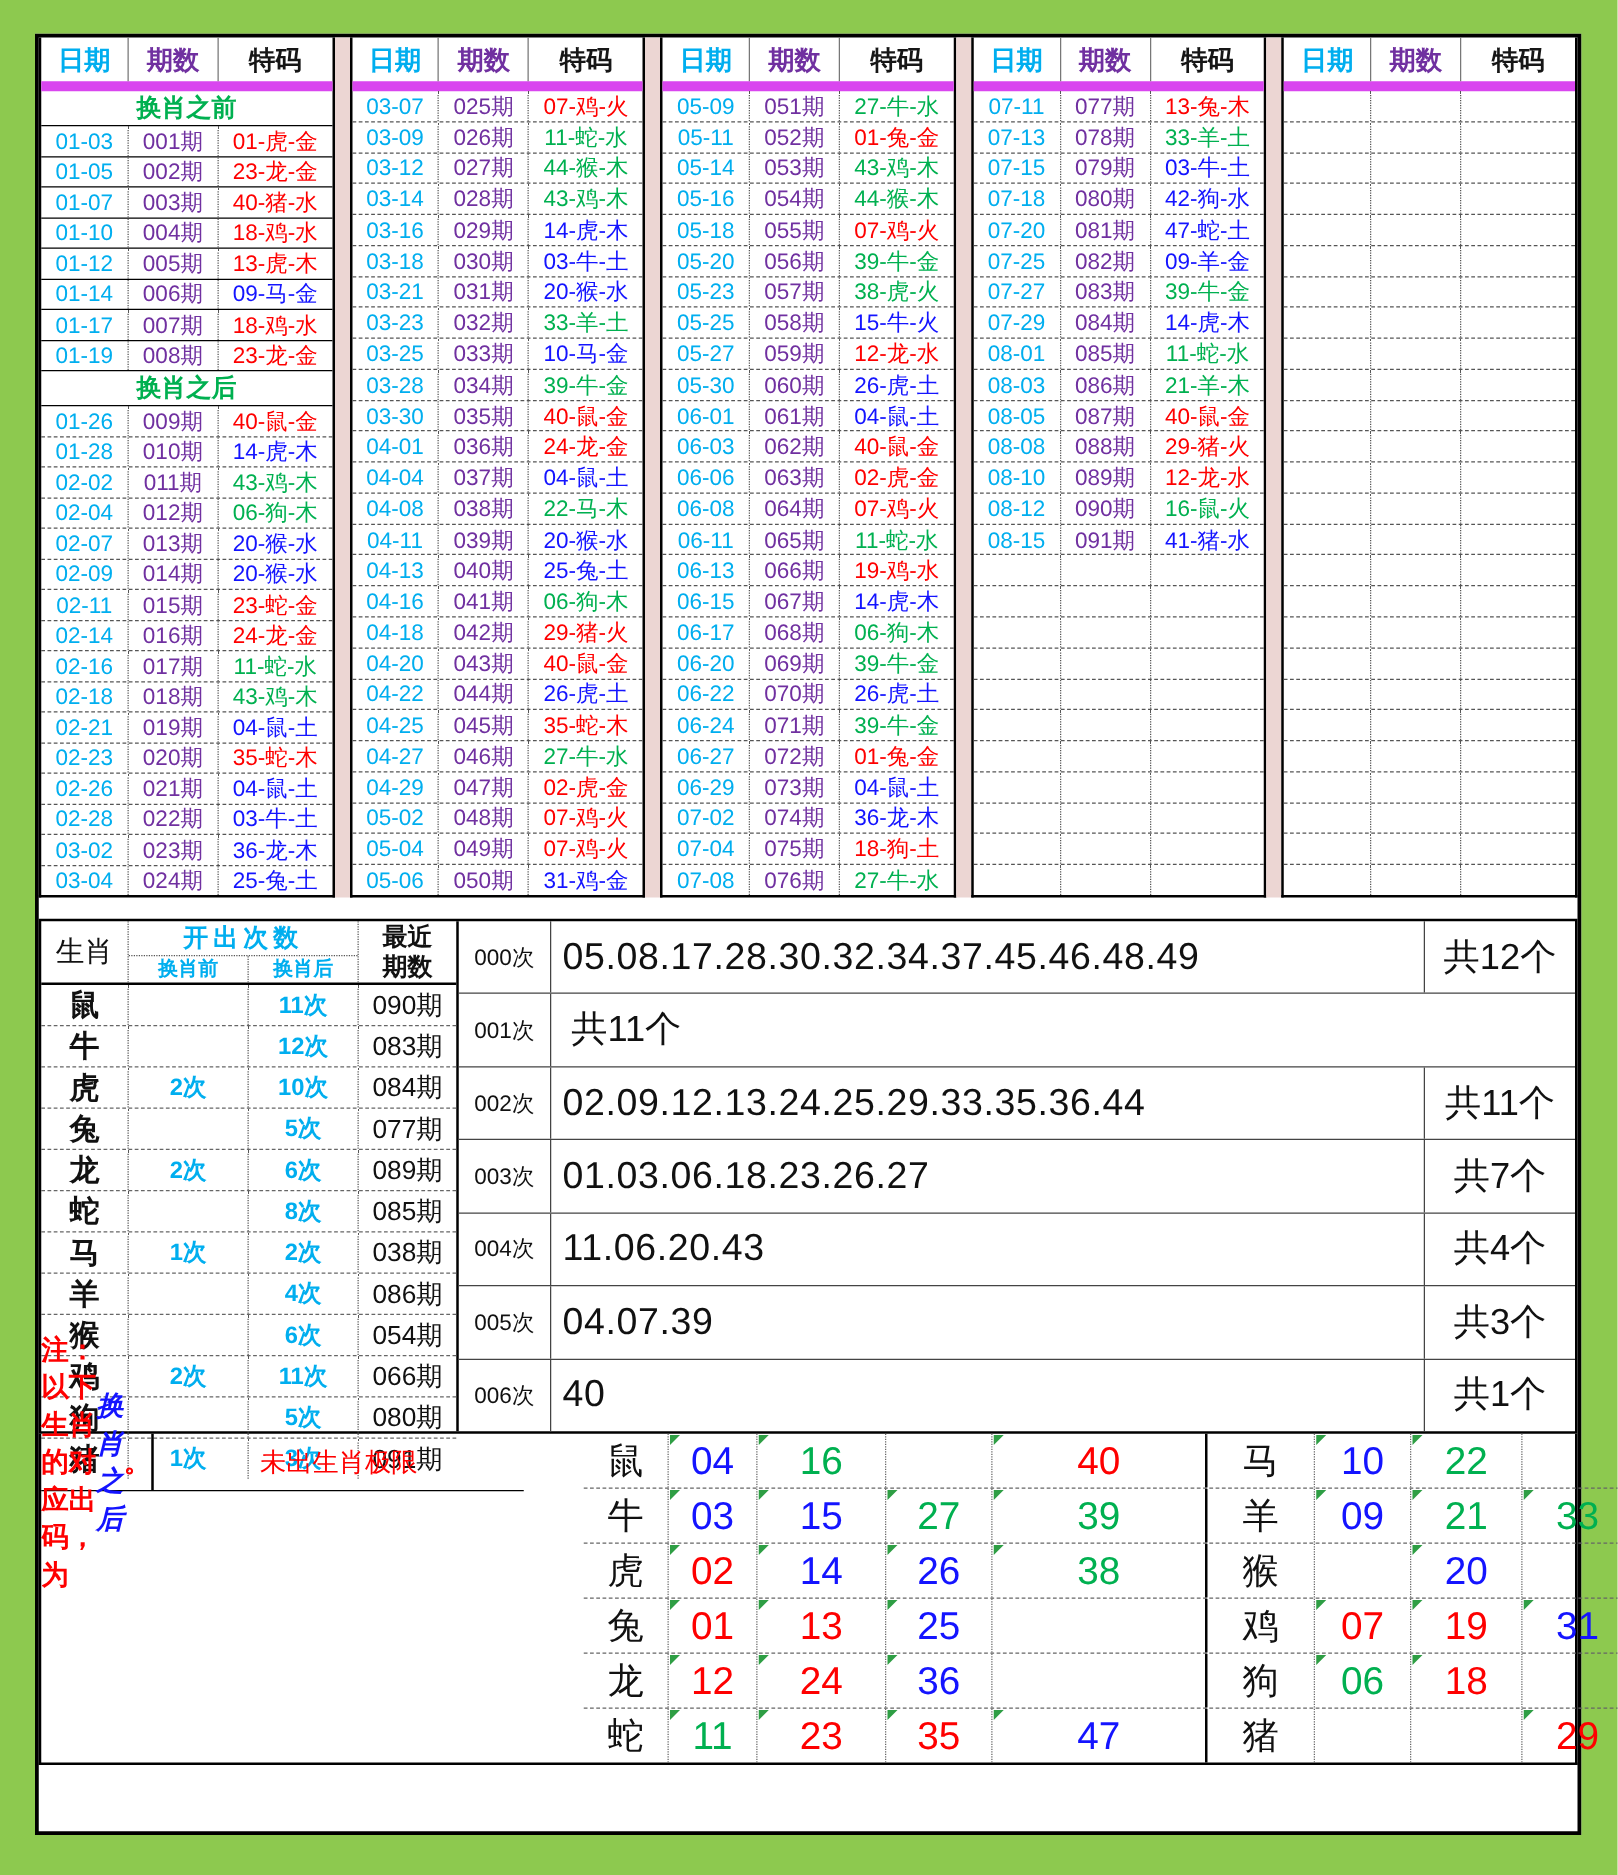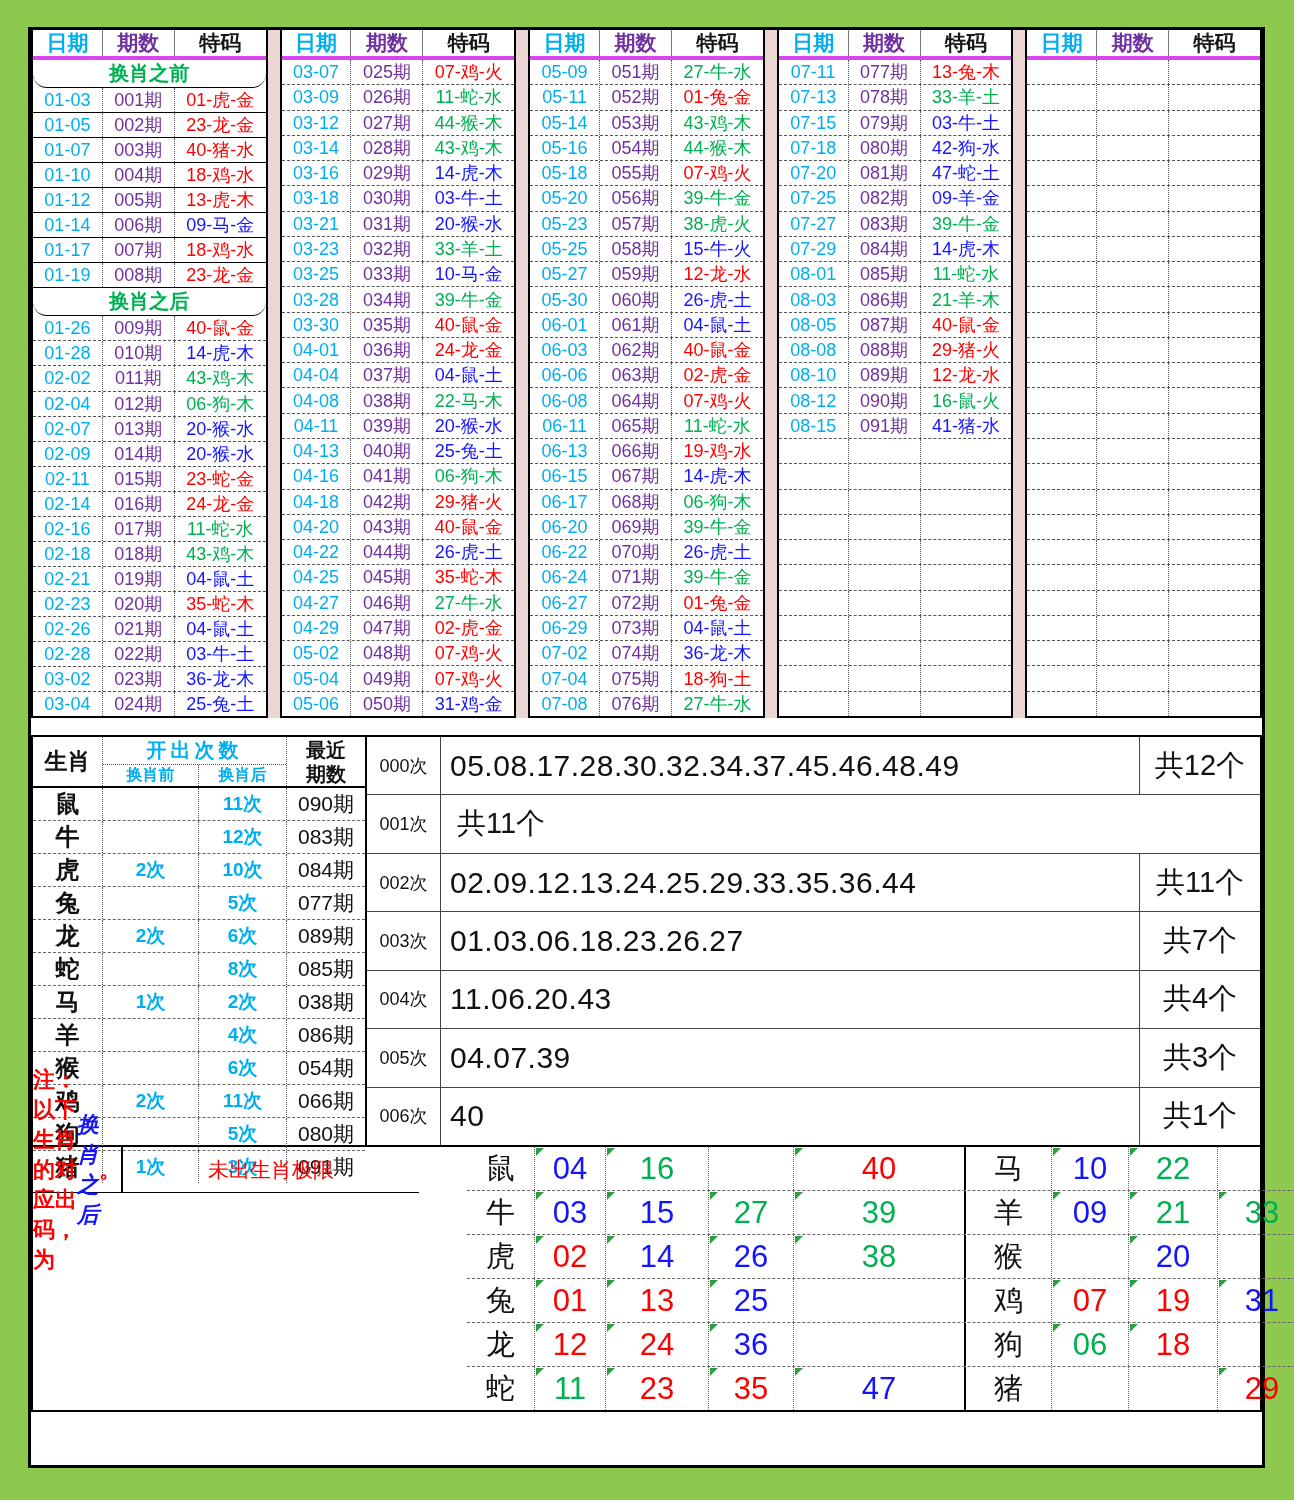--- a/index.html
+++ b/index.html
@@ -19,42 +19,42 @@
   }
   
   .title-row{height:53px;border-bottom:2px solid #000;display:flex;align-items:center;justify-content:center;
     font-size:35px;font-weight:700;letter-spacing:1px;}
   .t-main{color:var(--blue);}
   .t-suffix{color:var(--red);}
   
   .main-table{height:688px;display:flex;}
   .sep{width:12px;background:var(--pink);}
   .group{flex:1;display:flex;flex-direction:column;border:2px solid #000;border-top:none;}
-  .ghead{height:30px;display:flex;border-bottom:4px solid #d946ef;font-family:Liberation Mono, monospace;}
+  .ghead{height:43px;display:flex;border-bottom:8px solid #d946ef;font-family:Liberation Mono, monospace;}
   .gh{display:flex;align-items:center;justify-content:center;font-size:21px;font-weight:700;}
   .gh-date{width:30%;color:var(--cyan);border-right:1px solid #777;}
   .gh-period{width:31%;color:var(--purple);border-right:1px solid #777;}
   .gh-code{flex:1;color:#161616;}
   .rows{flex:1;display:flex;flex-direction:column;}
   .row{flex:1;display:flex;border-bottom:1px dashed #555;min-height:0;}
   .rows .row:last-child{border-bottom:none;}
   .row.solid{border-bottom:1px solid #000;}
   .c{display:flex;align-items:center;justify-content:center;font-size:18px;line-height:1;}
   .c.date{width:30%;color:var(--cyan);border-right:1px dotted #555;}
   .c.period{width:31%;color:var(--purple);border-right:1px dotted #555;}
   .c.code{flex:1;}
   .srow{flex:1;display:flex;align-items:center;justify-content:center;color:var(--green);
-    font-weight:700;font-size:20px;border-bottom:1px solid #000;border-radius:14px;}
+    font-weight:700;font-size:20px;border-bottom:1px solid #000;}
   .red{color:var(--red);} .blue{color:var(--blue);} .green{color:var(--green);}
   .gap{height:17px;}
   
   .stats{height:412px;border:2px solid #000;display:flex;}
   .zstats{width:334px;border-right:2px solid #000;display:flex;flex-direction:column;}
   .zs-header{height:57px;border-bottom:2px solid #000;display:flex;}
-  .zsh-z{width:70px;display:flex;align-items:center;justify-content:center;font-weight:700;font-size:23px;border-right:1px dotted #555;}
+  .zsh-z{width:70px;display:flex;align-items:center;justify-content:center;font-weight:400;font-size:23px;border-right:1px dotted #555;}
   .zsh-mid{width:184px;display:flex;flex-direction:column;border-right:1px dotted #555;}
   .zsh-top{flex:1;display:flex;align-items:center;justify-content:center;color:var(--cyan);font-weight:700;font-size:20px;letter-spacing:4px;border-bottom:1px dotted #555;}
   .zsh-bot{flex:1;display:flex;}
   .zsh-before{width:96px;display:flex;align-items:center;justify-content:center;color:var(--cyan);font-weight:700;font-size:16px;border-right:1px dotted #555;}
   .zsh-after{flex:1;display:flex;align-items:center;justify-content:center;color:var(--cyan);font-weight:700;font-size:16px;}
   .zsh-recent{flex:1;display:flex;flex-direction:column;align-items:center;justify-content:center;font-weight:700;font-size:20px;line-height:1.2;}
   .zs-rows{flex:1;display:flex;flex-direction:column;}
   .zs-row{flex:1;display:flex;border-bottom:1px dashed #666;min-height:0;}
   .zs-rows .zs-row:last-child{border-bottom:none;}
   .zs-z{width:70px;display:flex;align-items:center;justify-content:center;font-size:24px;font-weight:700;border-right:1px dotted #555;}

